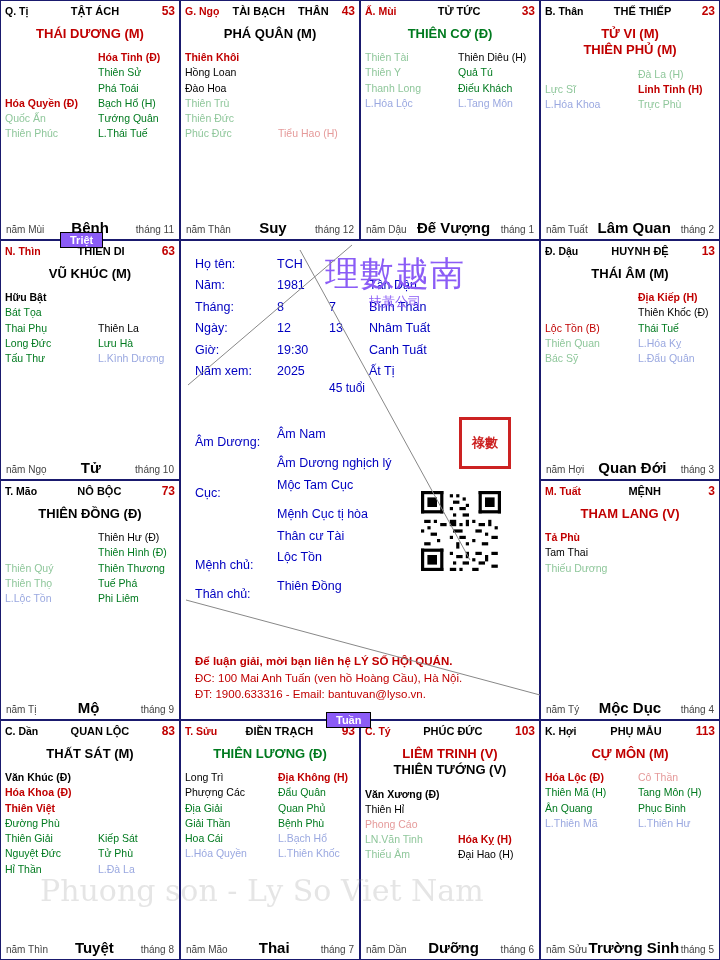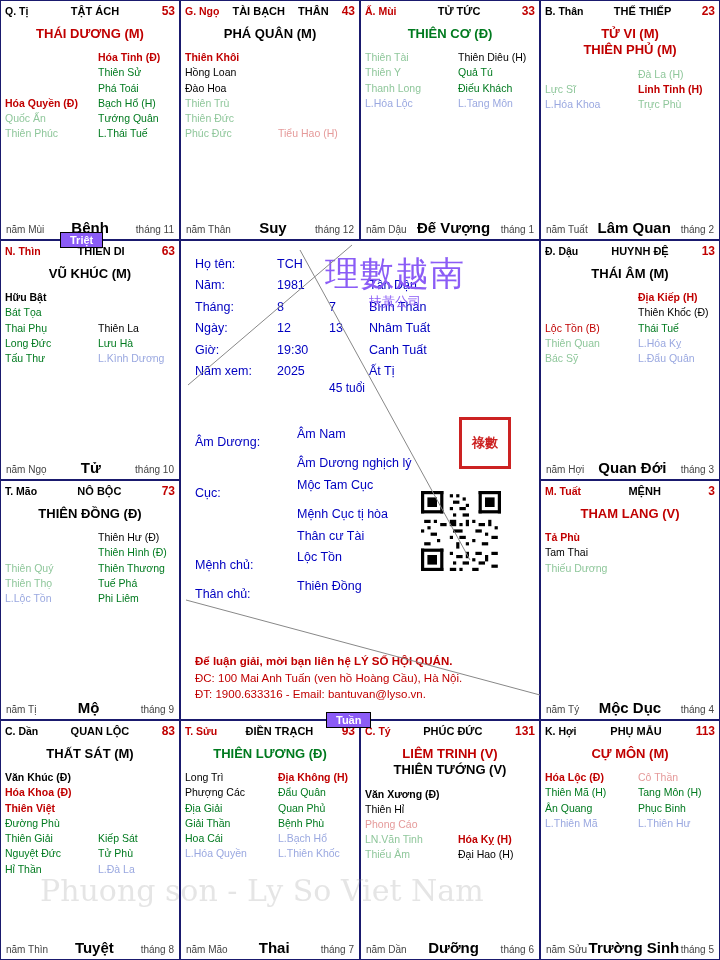--- a/index.html
+++ b/index.html
@@ -73,21 +73,21 @@
   .info { position:absolute; left:14px; top:16px; font-size:12.5px; }
   .info .row { display:flex; margin-bottom:7px; line-height:1.15; }
   .info .lbl { width:82px; color:#0000c0; }
   .info .v1 { width:52px; color:#0000c0; }
   .info .v2 { width:40px; color:#0000c0; }
   .info .v3 { color:#0000c0; }
 
   .info2 { position:absolute; left:14px; top:186px; font-size:12.5px; }
   .info2 .row { display:flex; margin-bottom:7px; line-height:1.15; }
   .info2 .lbl { width:82px; color:#0000c0;margin-top:8px; }
-  .info2 .val { color:#0000c0;margin-left:20px; }
+  .info2 .val { color:#0000c0; }
 
   .tuoi { position:absolute; left:148px; top:140px; color:#0000c0; font-size:12px; }
 
   .calig {
     position:absolute; right:74px; top:14px;
     font-family:"DejaVu Serif", serif;
     font-size:34px; color:#8b5cf6; line-height:1.08; text-align:center;
     letter-spacing:1px;
   }
   .calig .small { font-size:13px; line-height:1.3; letter-spacing:0; display:block; margin-top:2px;}
@@ -570,21 +570,21 @@
       <span class="nam">năm Mão</span>
       <span class="mid">Thai</span>
       <span class="thang">tháng 7</span>
     </div>
   </div>
 
   <div class="cell">
     <div class="p-head">
       <span class="p-chi chi-red red">C. Tý</span>
       <span class="p-cung">PHÚC ĐỨC</span>
-      <span class="p-num">131</span>
+      <span class="p-num">103</span>
     </div>
     <div class="p-title red">LIÊM TRINH (V)</div>
     <div class="subtitle2 black">THIÊN TƯỚNG (V)</div>
     <div class="star-cols">
       <div class="star-col">
         <div class="star b black">Văn Xương (Đ)</div>
         <div class="star black">Thiên Hỉ</div>
         <div class="star pink">Phong Cáo</div>
         <div class="star ltgreen">LN.Văn Tinh</div>
         <div class="star ltgreen">Thiếu Âm</div>

